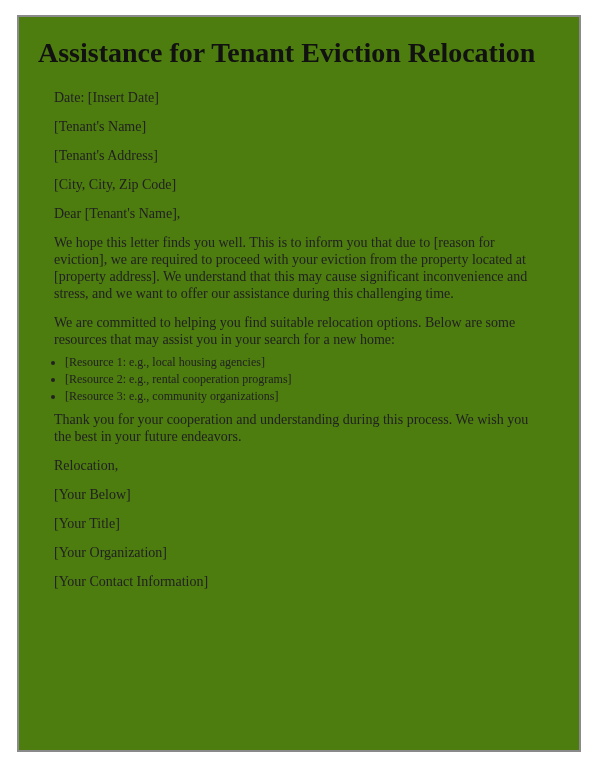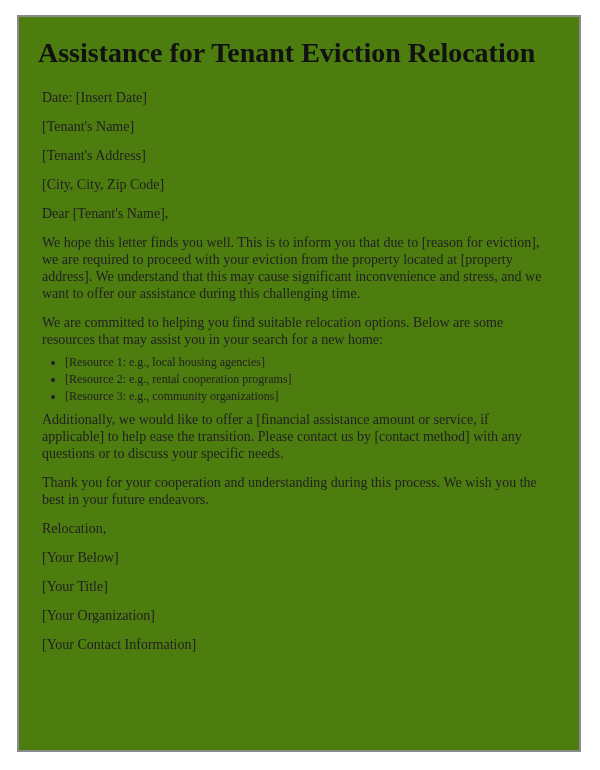--- a/index.html
+++ b/index.html
@@ -28,21 +28,21 @@
   }
   .title {
     margin: 0 0 19px 0;
     font-size: 28px;
     line-height: 34px;
     font-weight: bold;
     color: var(--title, #111111);
     white-space: nowrap;
   }
   .line, .para {
-    margin: 12px 4px;
+    margin: 12px 16px;
     font-size: 14px;
     line-height: 17px;
     color: var(--text, #212121);
   }
   .line:first-of-type { margin-top: 0; }
   .resource-list {
     margin: -6px 0;
     padding-left: 27px;
     list-style-type: disc;
   }
@@ -69,21 +69,20 @@
   <p class="para">We hope this letter finds you well. This is to inform you that due to [reason for eviction], we are required to proceed with your eviction from the property located at [property address]. We understand that this may cause significant inconvenience and stress, and we want to offer our assistance during this challenging time.</p>
 
   <p class="para">We are committed to helping you find suitable relocation options. Below are some resources that may assist you in your search for a new home:</p>
 
   <ul class="resource-list">
     <li>[Resource 1: e.g., local housing agencies]</li>
     <li>[Resource 2: e.g., rental cooperation programs]</li>
     <li>[Resource 3: e.g., community organizations]</li>
   </ul>
 
-  <p class="para">Additionally, we would like to offer a [financial assistance amount or service, if applicable] to help ease the transition. Please contact us by [contact method] with any questions or to discuss your specific needs.</p>
 
   <p class="para">Thank you for your cooperation and understanding during this process. We wish you the best in your future endeavors.</p>
 
   <p class="line">Relocation,</p>
 
   <p class="line">[Your Below]</p>
   <p class="line">[Your Title]</p>
   <p class="line">[Your Organization]</p>
   <p class="line">[Your Contact Information]</p>
 </div>

